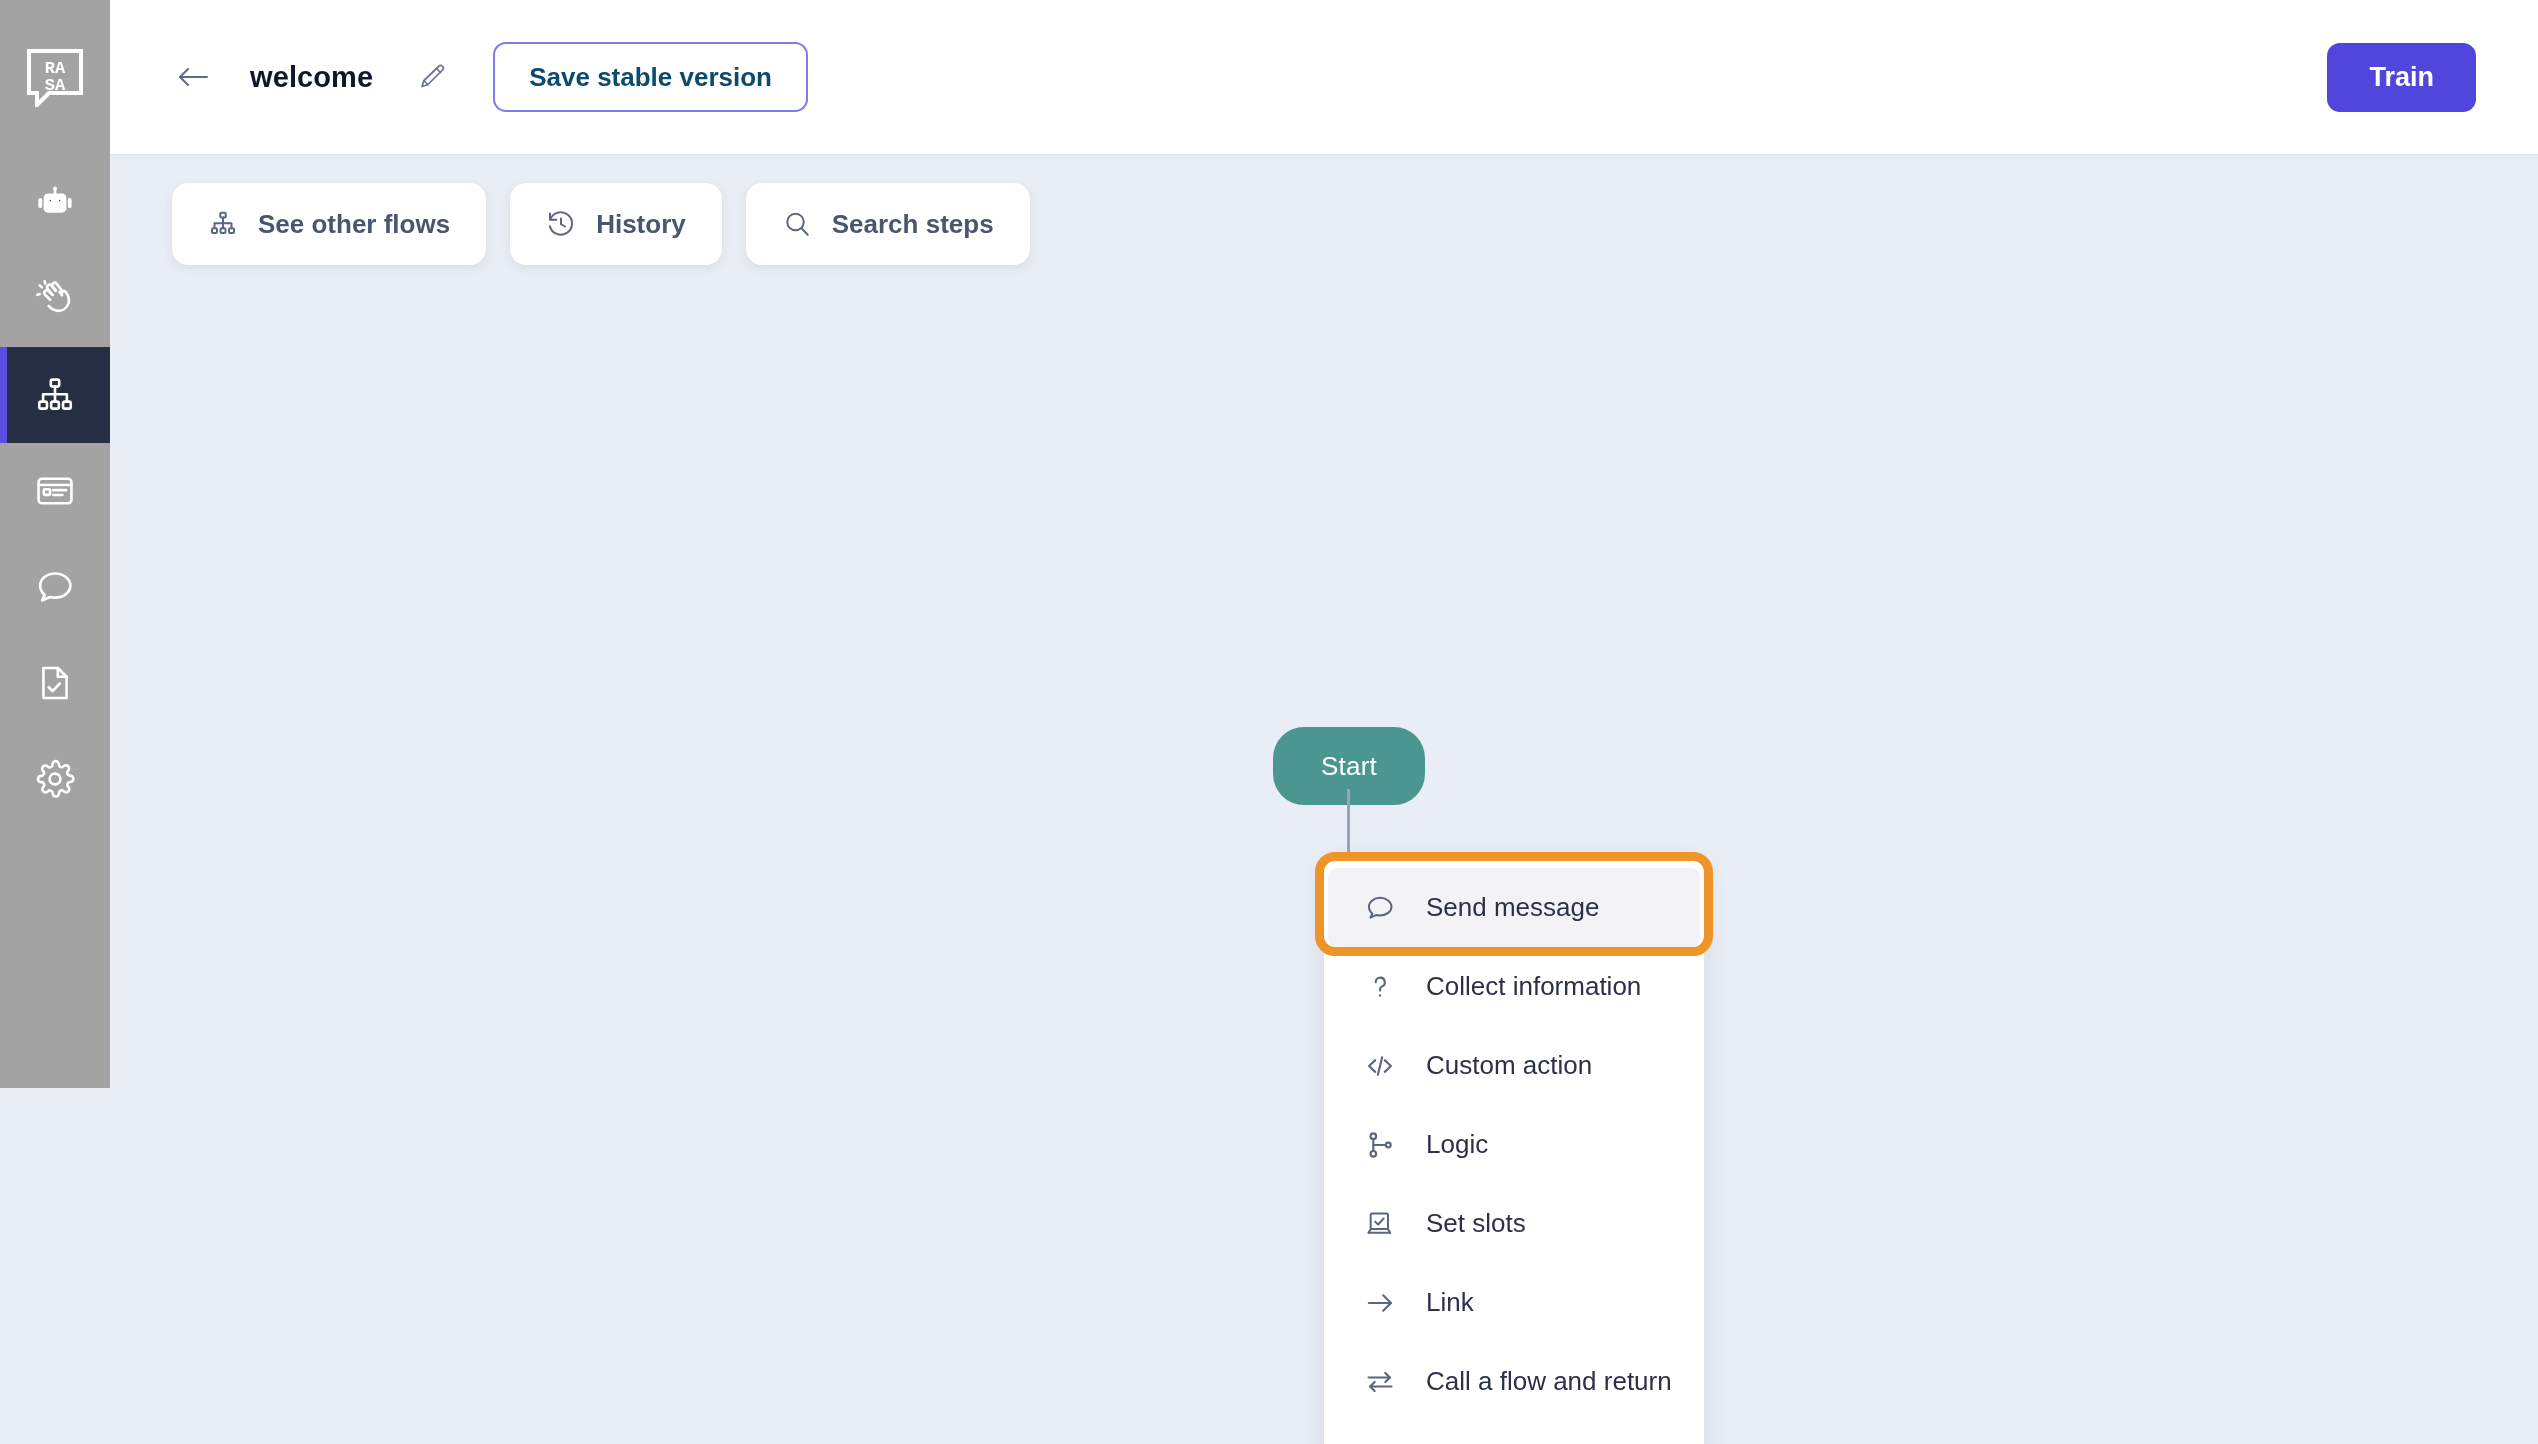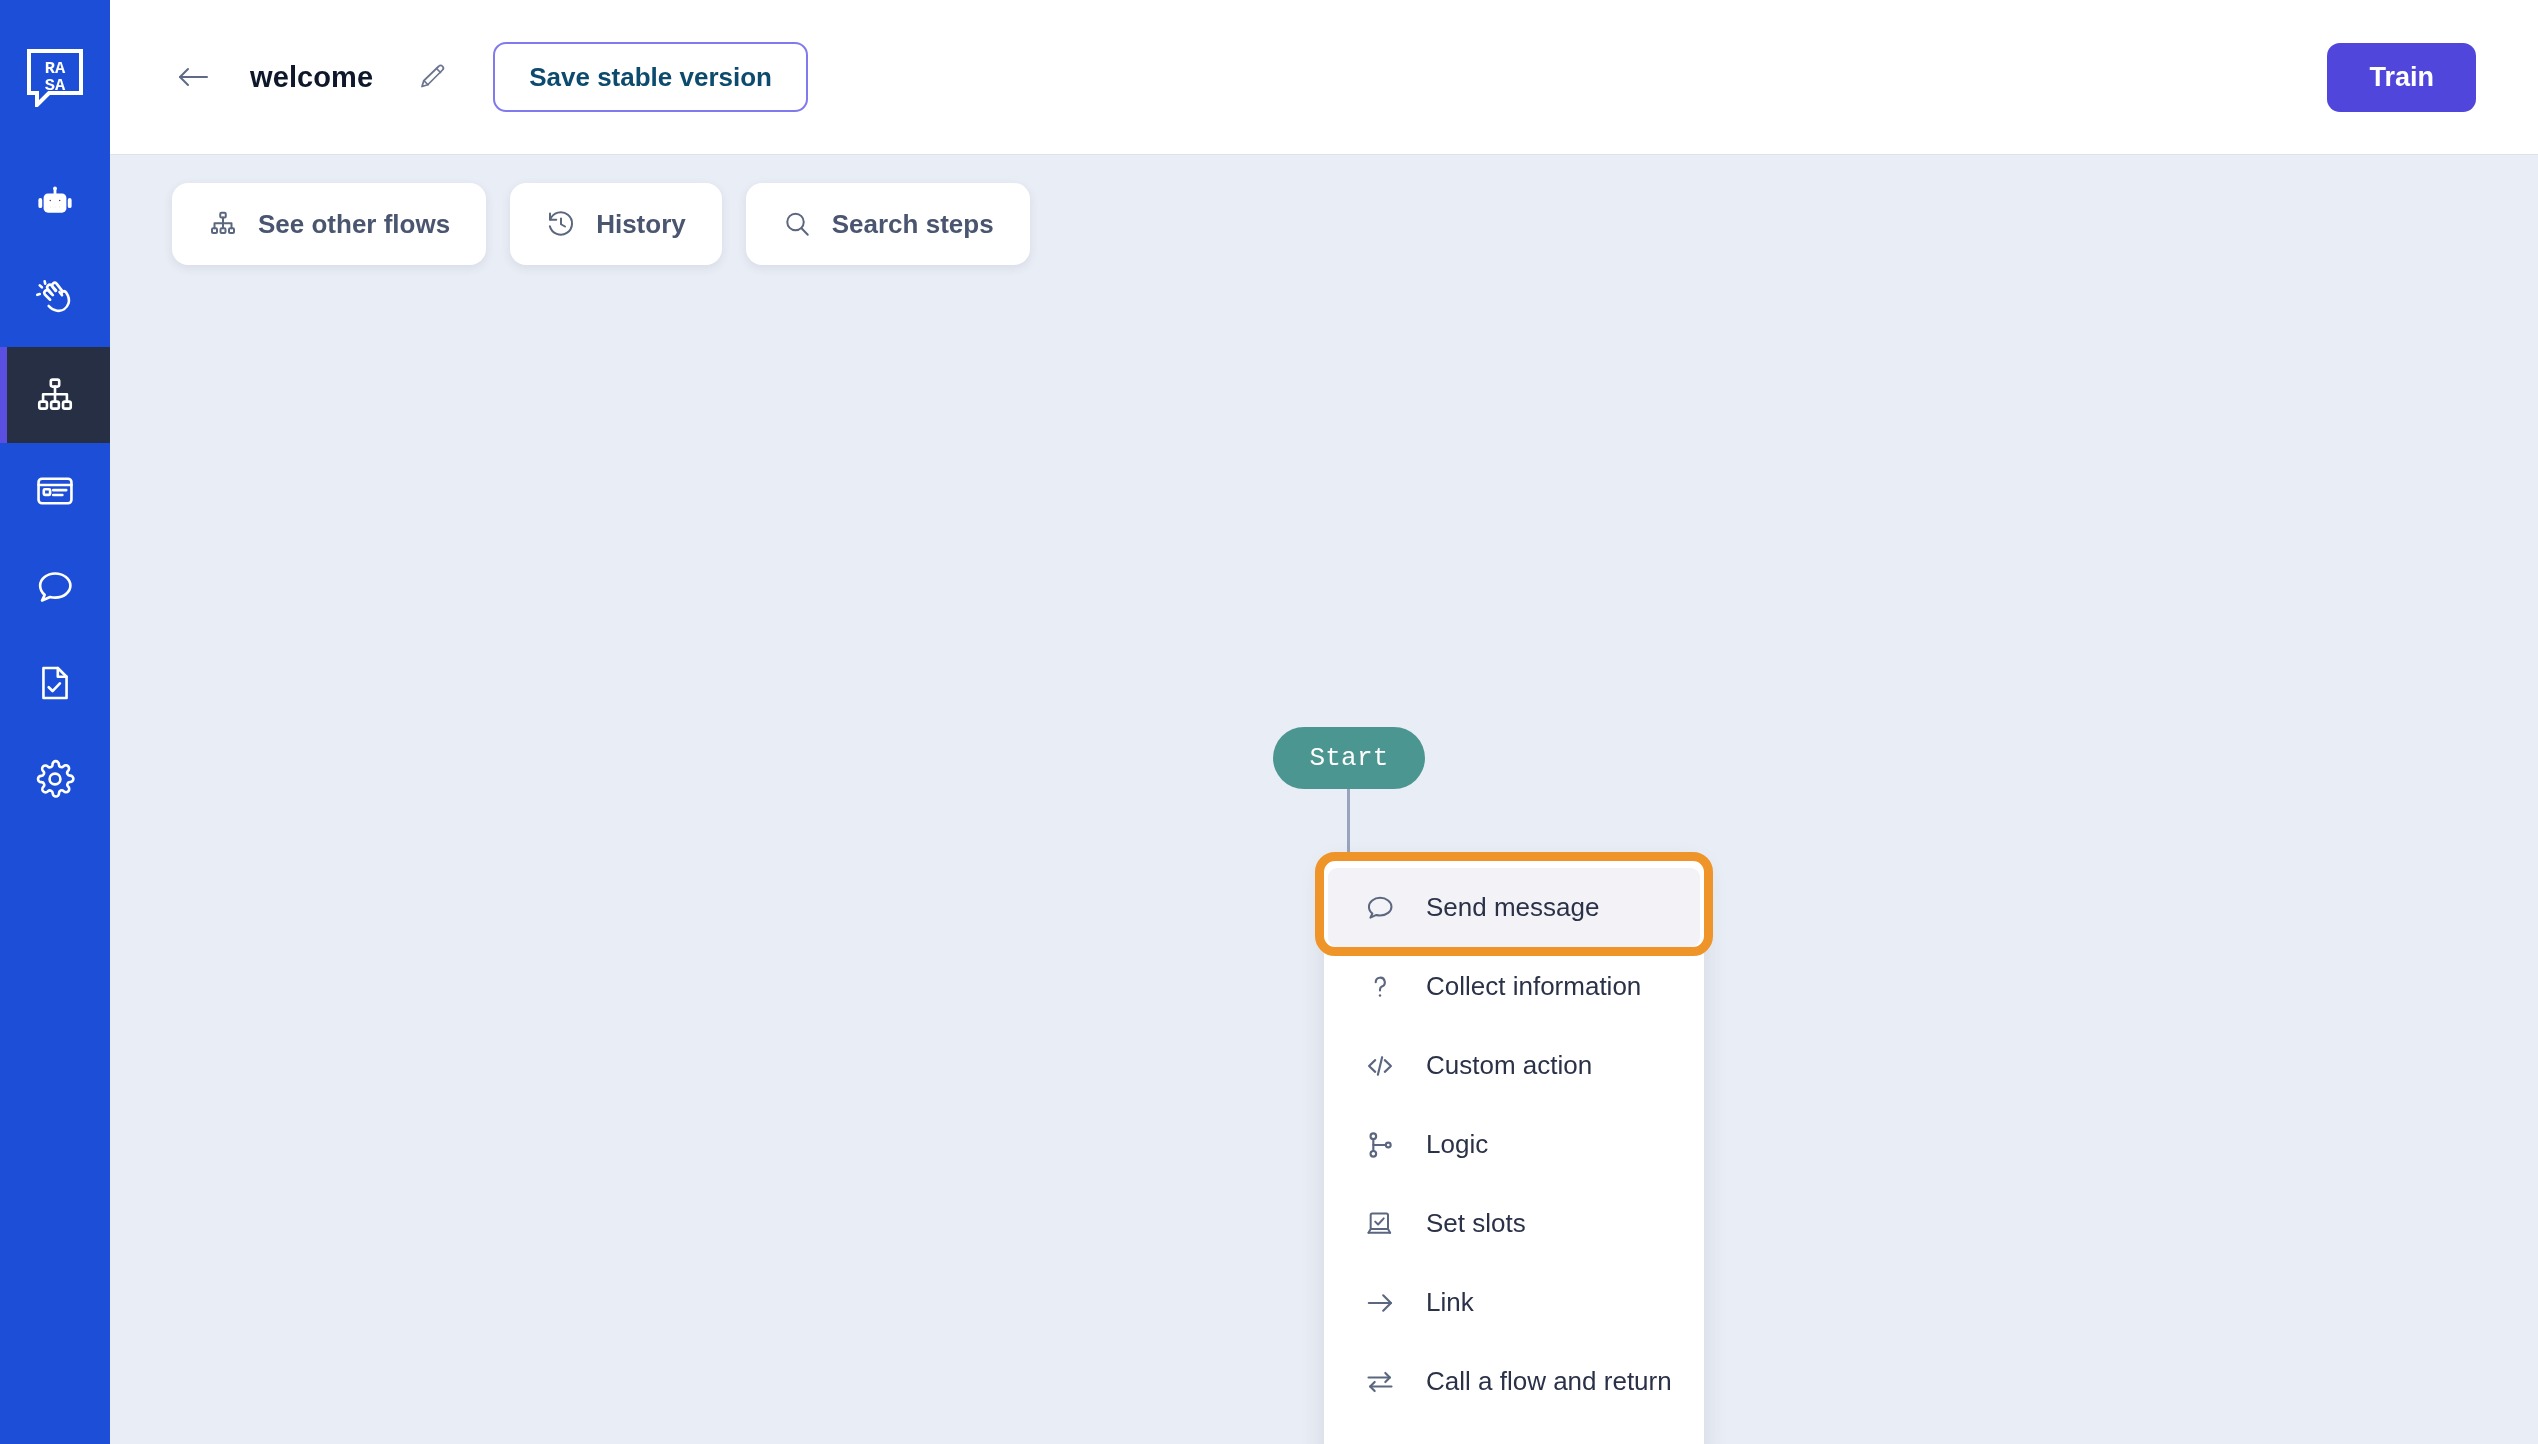--- a/index.html
+++ b/index.html
@@ -14,22 +14,22 @@
   #app {
     position: relative;
     width: 2538px;
     height: 1444px;
     display: flex;
   }
 
   
   .sidebar {
     width: 110px;
-    height: 1444px;
-    background: #1d4ed8;
+    height: 1088px;
+    background: #a3a3a3;
     flex: 0 0 110px;
     display: flex;
     flex-direction: column;
     align-items: center;
     position: relative;
     z-index: 40;
   }
   .logo-wrap {
     width: 110px;
     height: 155px;
@@ -163,28 +163,27 @@
     color: #4A5570;
     white-space: nowrap;
   }
 
   
   .start-node {
     position: absolute;
     left: 1163px;
     top: 572px;
     width: 152px;
-    height: 62px;
+    height: 78px;
     background: #4C9691;
     border-radius: 31px;
     display: flex;
     align-items: center;
     justify-content: center;
     cursor: pointer;
-    font-family: Liberation Mono, monospace;
   }
   .start-node span {
     color: #FFFFFF;
     font-size: 26px;
     letter-spacing: 0.2px;
   }
   .connector {
     position: absolute;
     left: 1237px;
     top: 634px;

